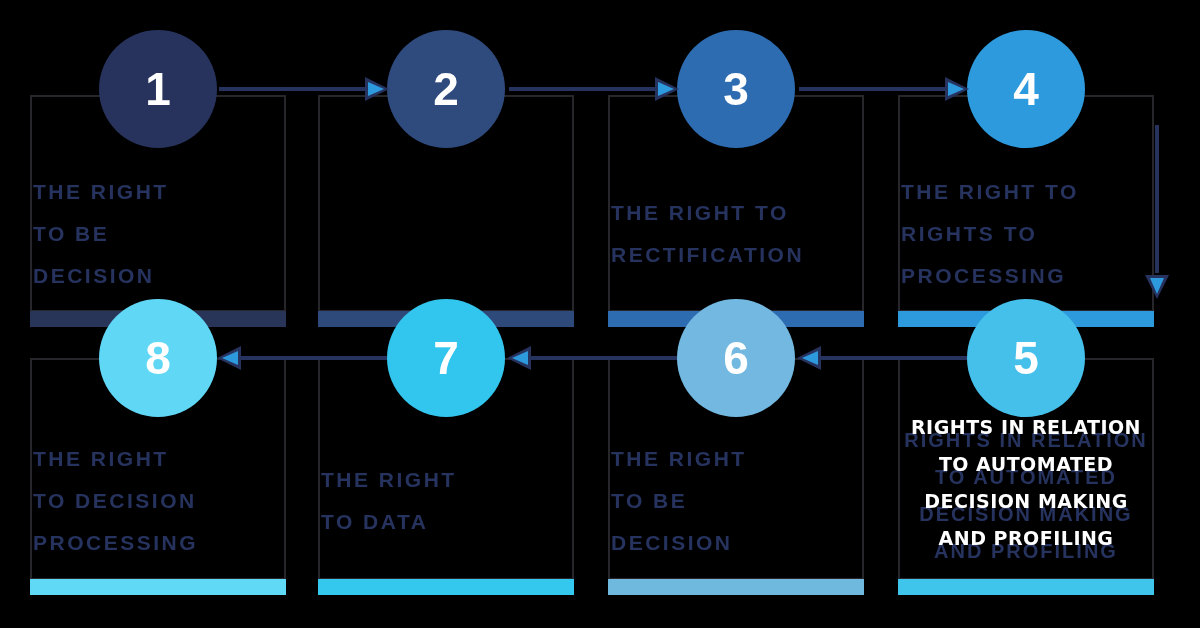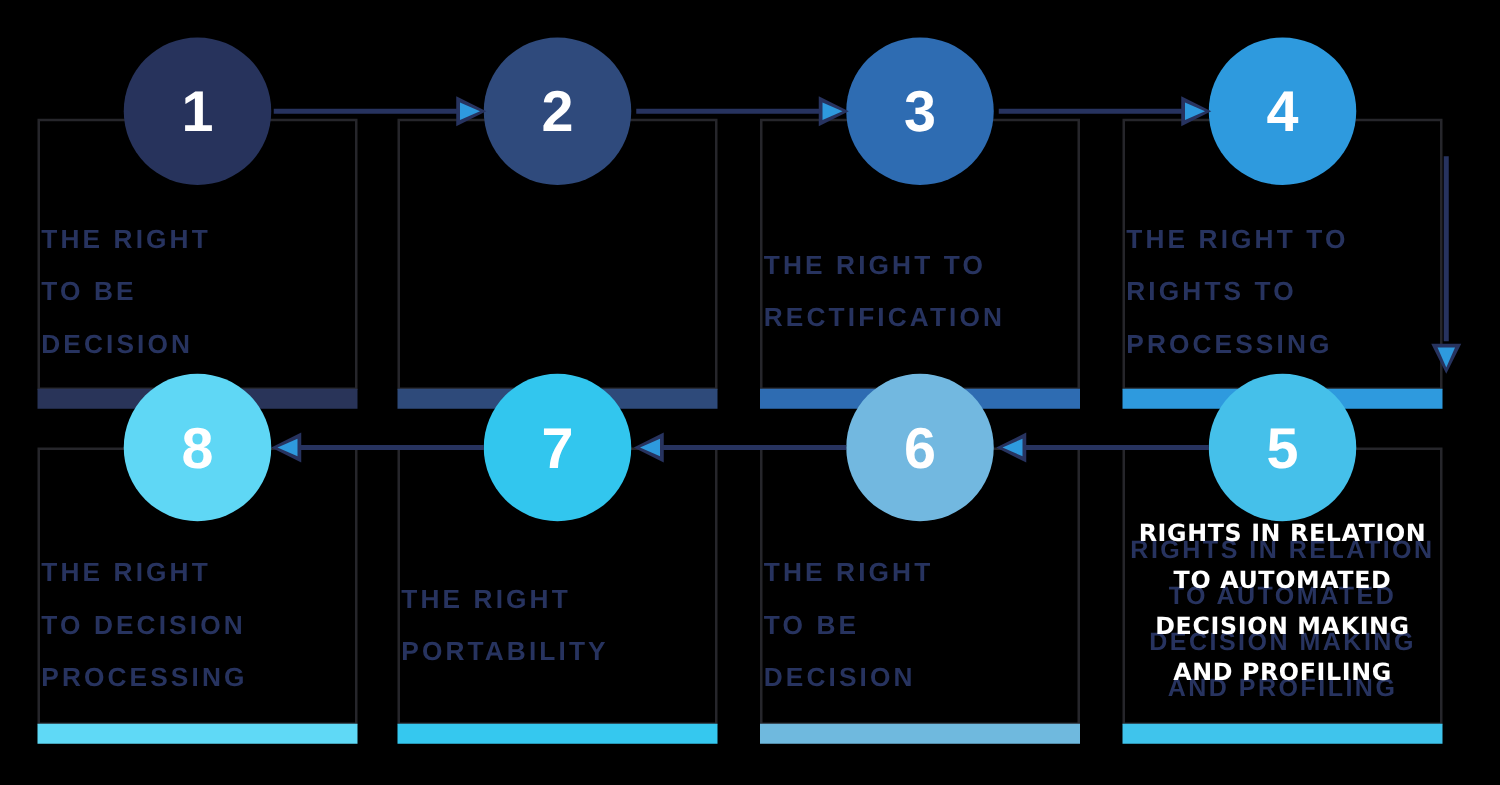--- a/index.html
+++ b/index.html
@@ -88,21 +88,21 @@
     </div>
     <div class="bar" style="background-color: rgb(95, 217, 246);"></div>
   </div>
 
   <div class="card card-bottom c7">
     <div class="circle" style="background-color: rgb(50, 198, 238);">
       <span class="num">7</span>
     </div>
     <div class="label">
       <div class="ln">THE RIGHT</div>
-      <div class="ln">PORTABILITY</div>
+      <div class="ln">TO DATA</div>
     </div>
     <div class="bar" style="background-color: rgb(53, 200, 239);"></div>
   </div>
 
   <div class="card card-bottom c6">
     <div class="circle" style="background-color: rgb(114, 184, 224);">
       <span class="num">6</span>
     </div>
     <div class="label">
       <div class="ln">THE RIGHT</div>

